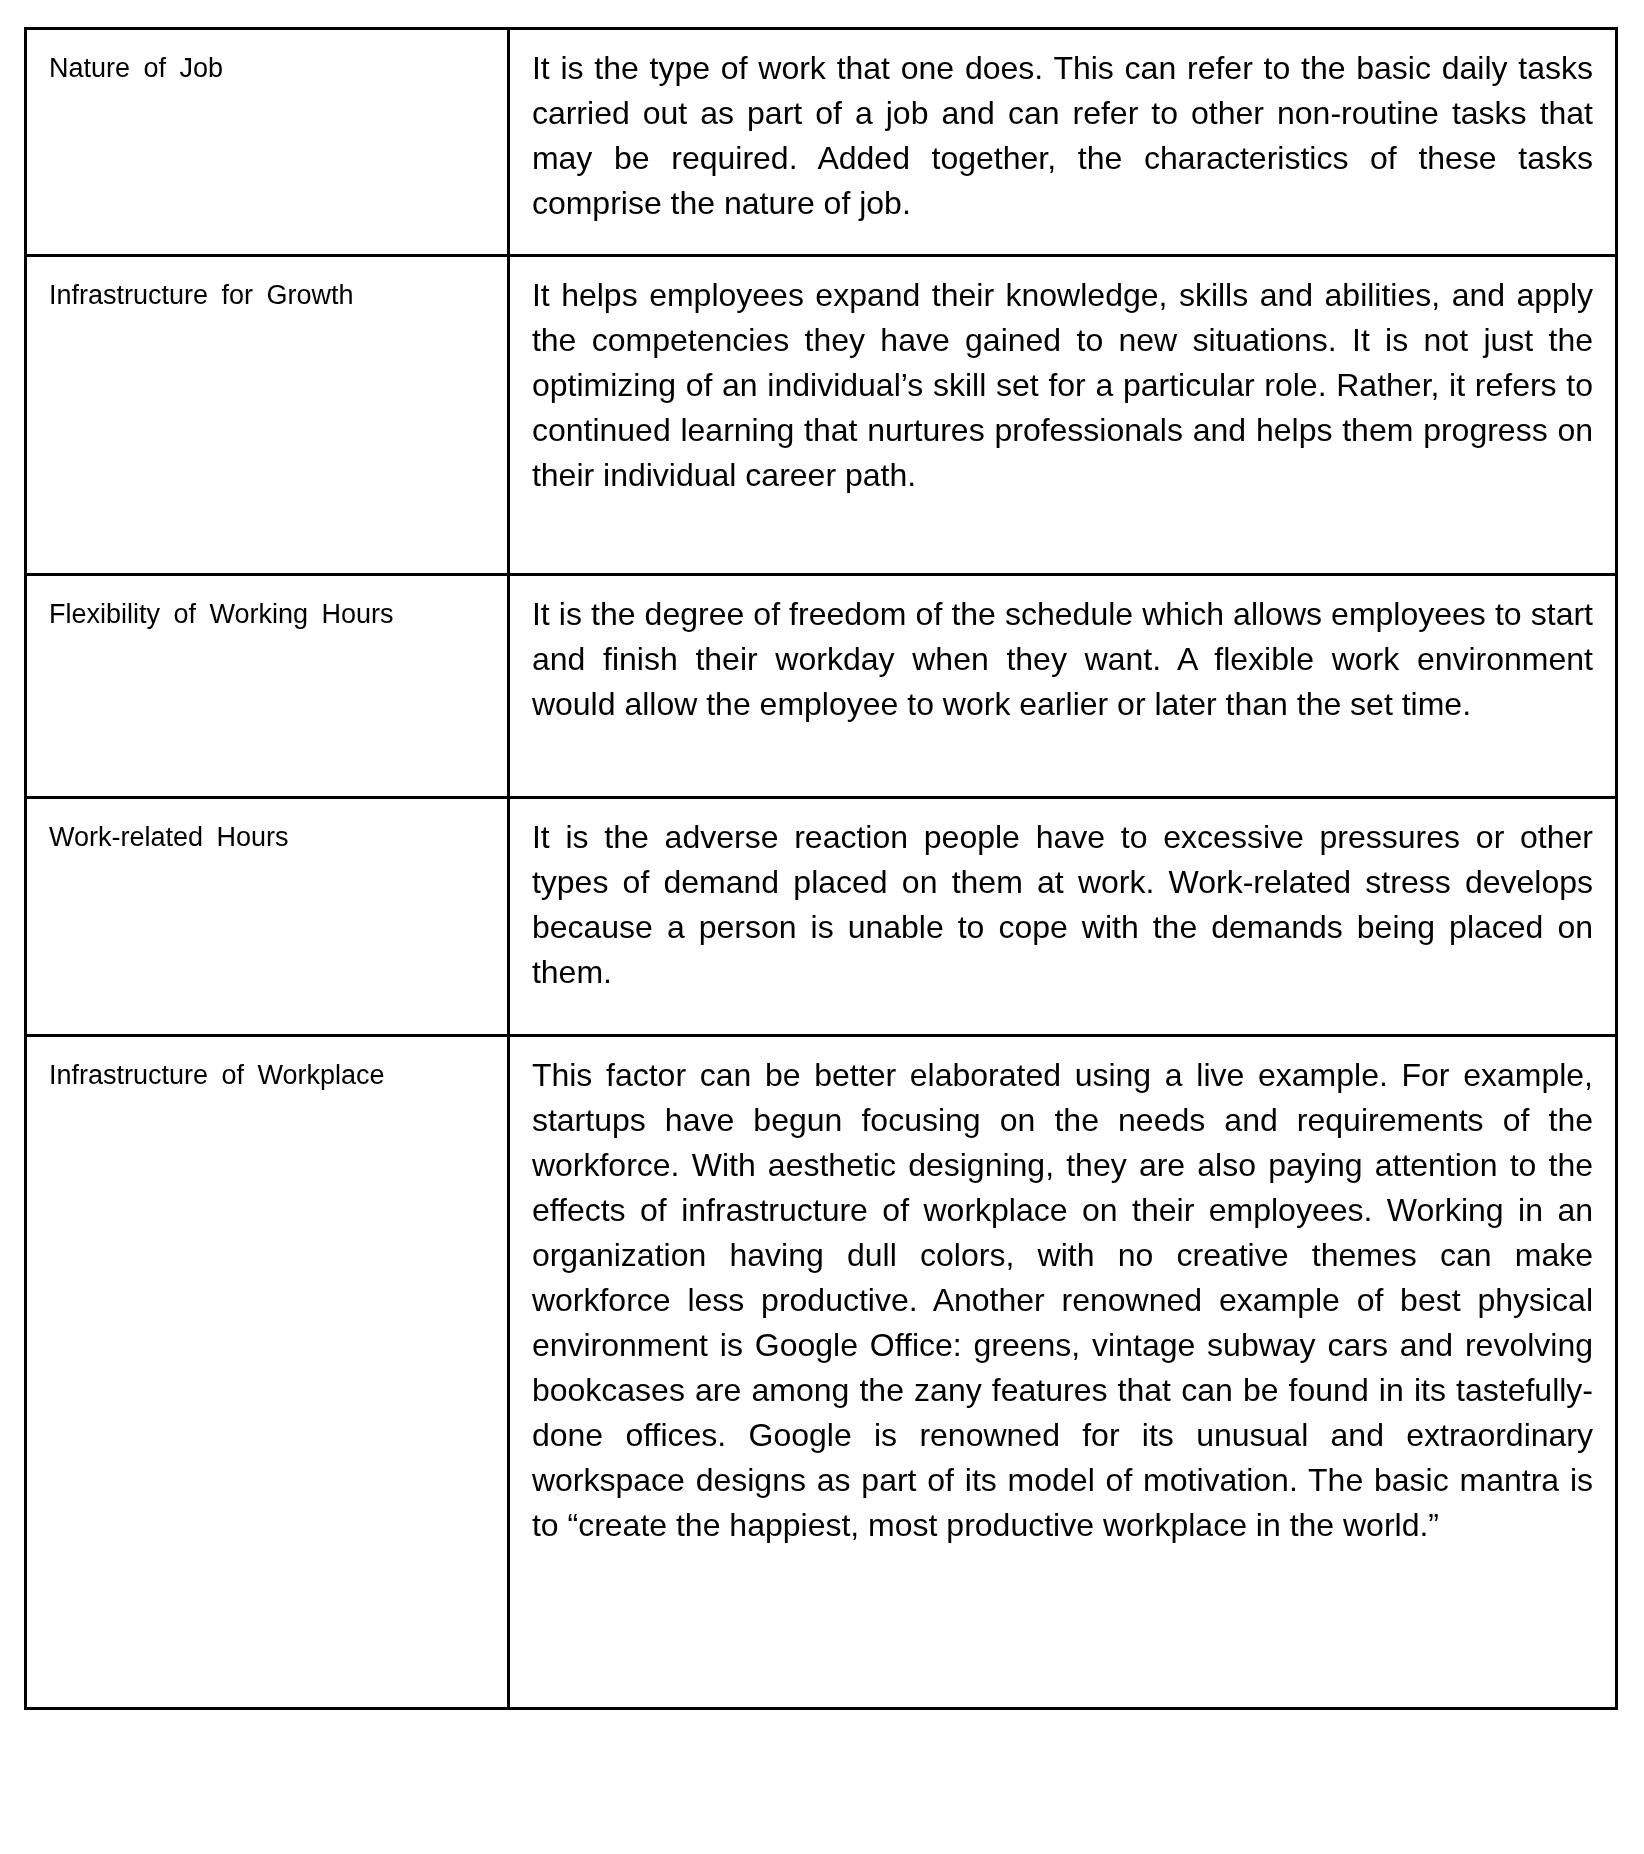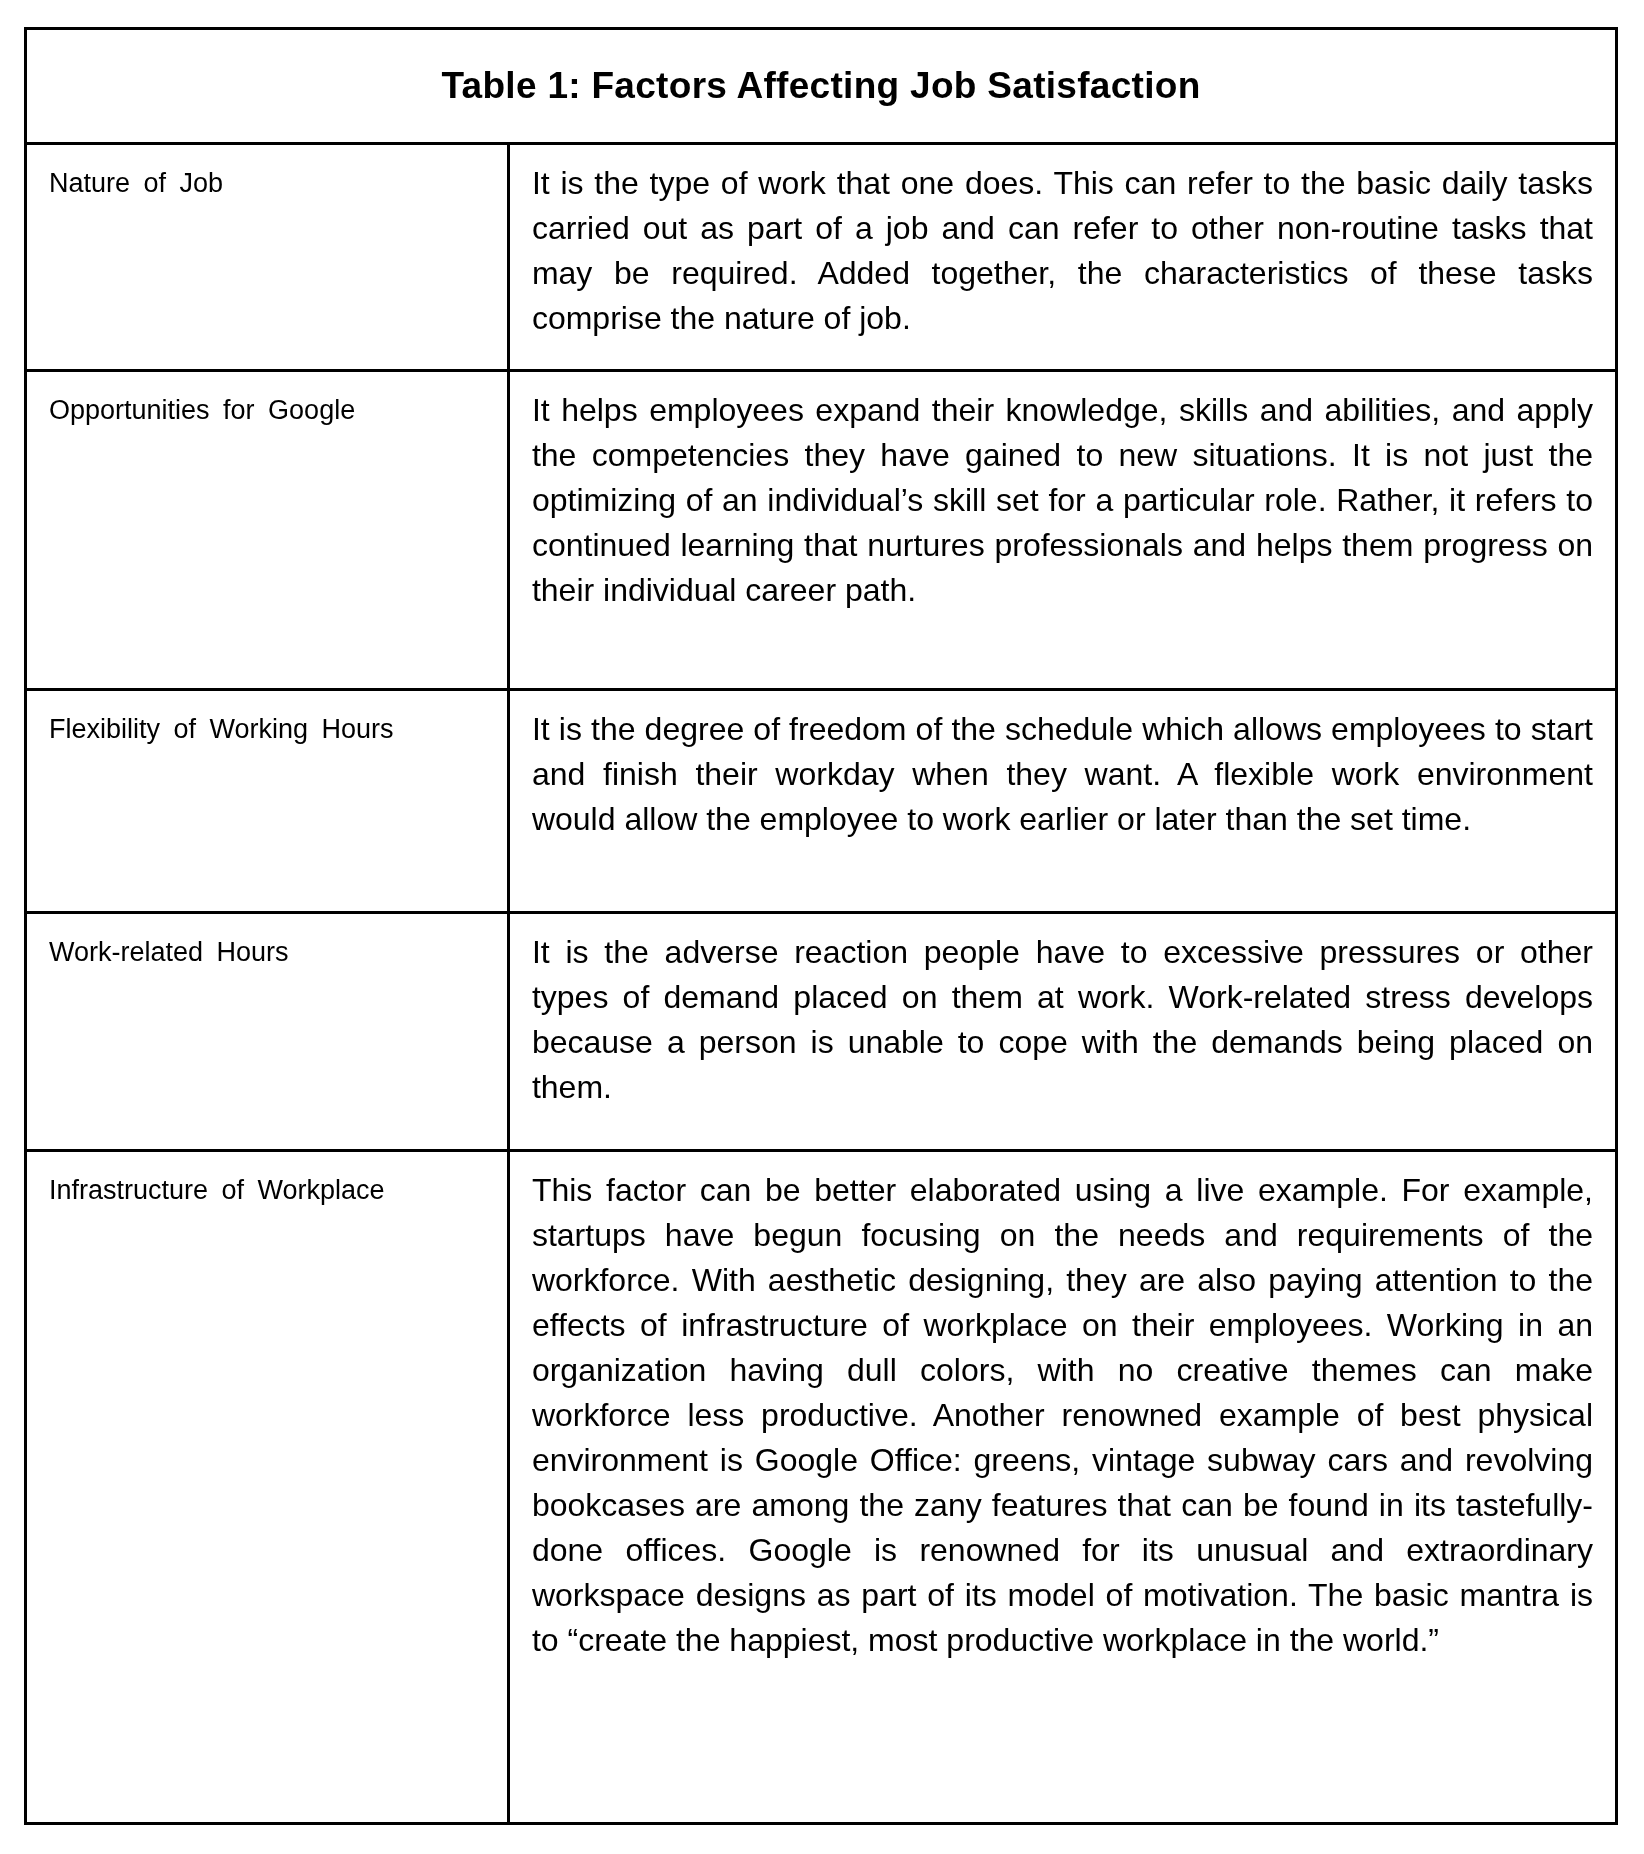--- a/index.html
+++ b/index.html
@@ -66,31 +66,28 @@
   </style>
 </head>
 <body>
 
 <table class="doc-table">
   <colgroup>
     <col class="col-term">
     <col class="col-meaning">
   </colgroup>
   <thead>
-    <tr>
-      <th colspan="2" class="title-cell">Table 1: Factors Affecting Job Satisfaction</th>
-    </tr>
   </thead>
   <tbody>
     <tr class="row-1">
       <td class="term-cell">Nature of Job</td>
       <td class="meaning-cell">It is the type of work that one does. This can refer to the basic daily tasks carried out as part of a job and can refer to other non-routine tasks that may be required. Added together, the characteristics of these tasks comprise the nature of job.</td>
     </tr>
     <tr class="row-2">
-      <td class="term-cell">Opportunities for Google</td>
+      <td class="term-cell">Infrastructure for Growth</td>
       <td class="meaning-cell">It helps employees expand their knowledge, skills and abilities, and apply the competencies they have gained to new situations. It is not just the optimizing of an individual’s skill set for a particular role. Rather, it refers to continued learning that nurtures professionals and helps them progress on their individual career path.</td>
     </tr>
     <tr class="row-3">
       <td class="term-cell">Flexibility of Working Hours</td>
       <td class="meaning-cell">It is the degree of freedom of the schedule which allows employees to start and finish their workday when they want. A flexible work environment would allow the employee to work earlier or later than the set time.</td>
     </tr>
     <tr class="row-4">
       <td class="term-cell">Work-related Hours</td>
       <td class="meaning-cell">It is the adverse reaction people have to excessive pressures or other types of demand placed on them at work. Work-related stress develops because a person is unable to cope with the demands being placed on them.</td>
     </tr>

